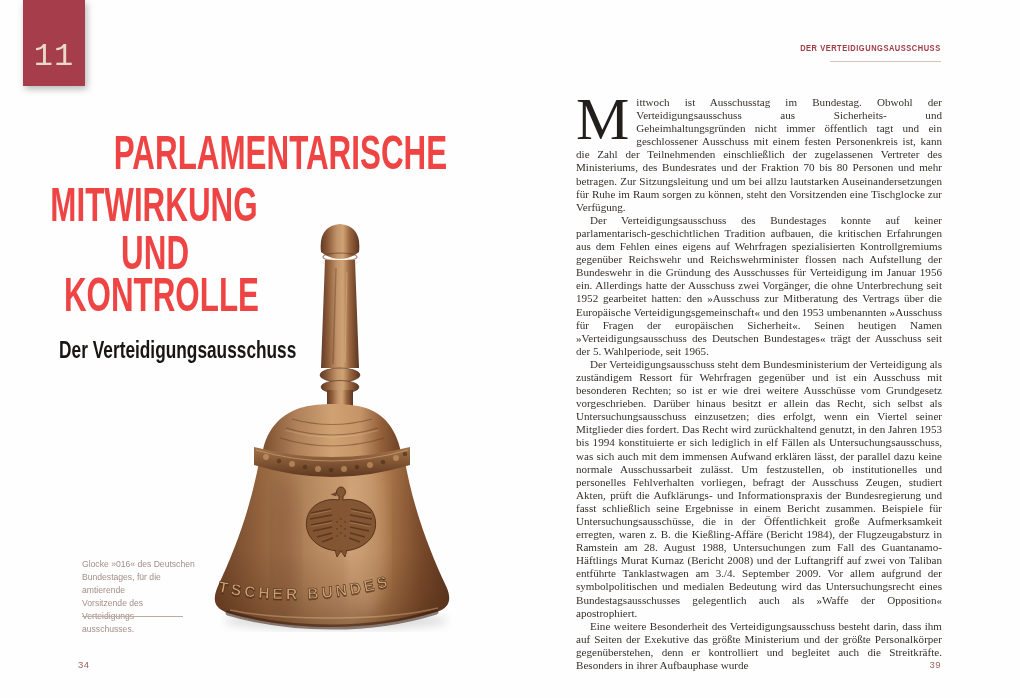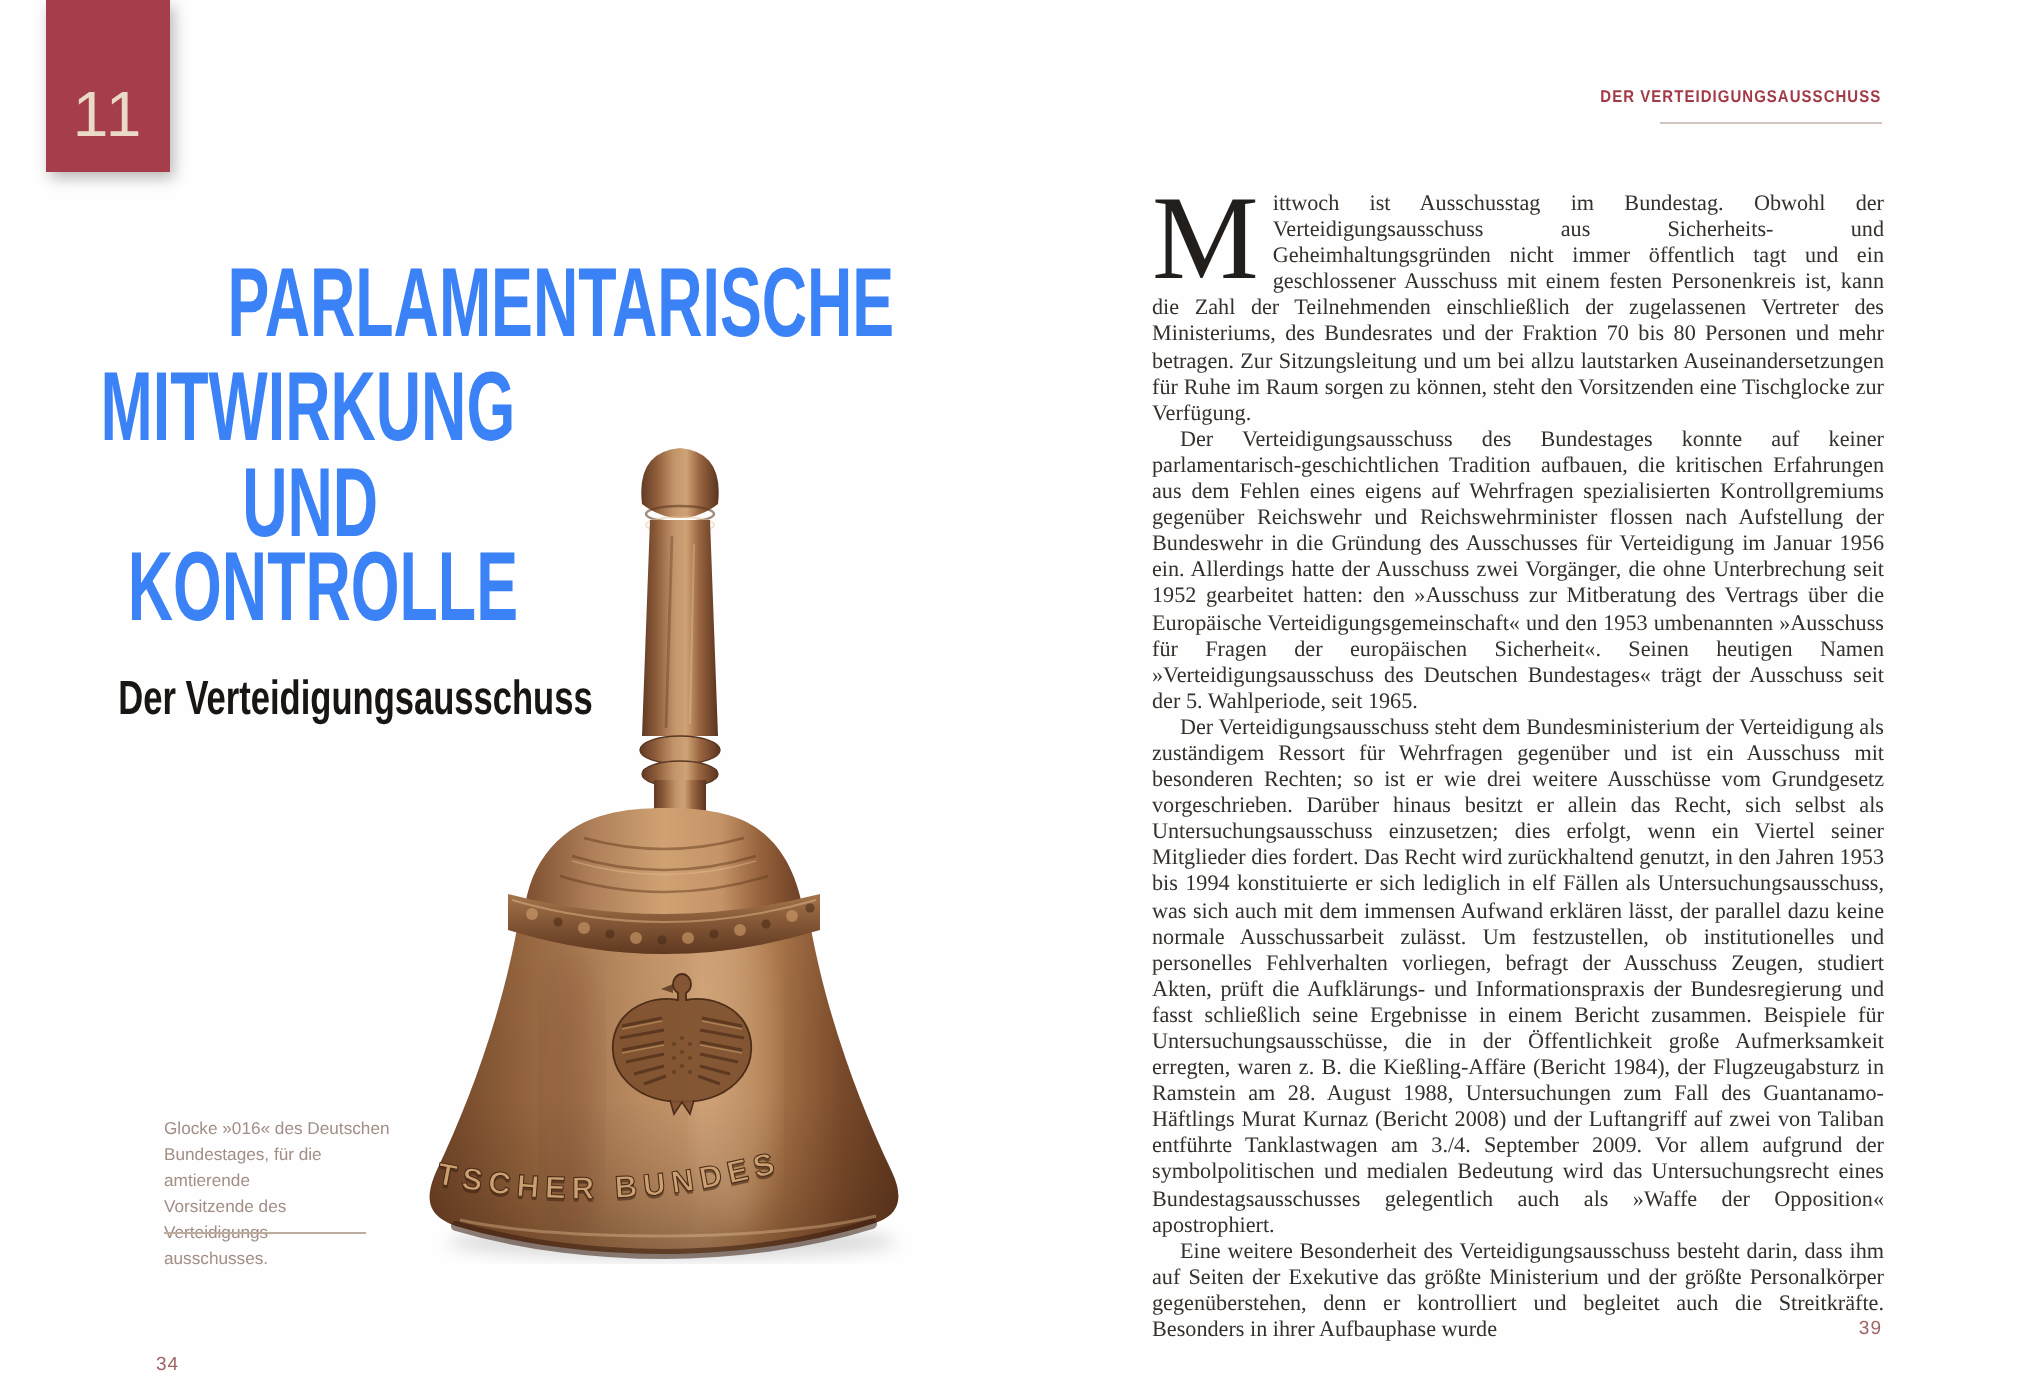--- a/index.html
+++ b/index.html
@@ -2,43 +2,43 @@
 <html lang="de"><head>
 <meta charset="utf-8">
 <style>
   html,body{margin:0;padding:0;background:#ffffff;}
   .spread{position:relative;width:1020px;height:698px;background:#fefefe;overflow:hidden;
           font-family:"Liberation Sans",sans-serif;}
 
   
   .chapter-box{position:absolute;left:23px;top:0;width:62px;height:86px;background:#a53d4a;
                box-shadow:2px 3px 7px rgba(0,0,0,.28);display:flex;align-items:flex-end;justify-content:center;}
-  .chapter-num{font-family:Liberation Sans, sans-serif;font-size:32px;line-height:1;color:#ead9c6;
+  .chapter-num{font-family:Liberation Mono, monospace;font-size:32px;line-height:1;color:#ead9c6;
                padding-bottom:13px;letter-spacing:1px;}
 
   .title-line{position:absolute;width:400px;display:flex;justify-content:center;
-              font-family:"Liberation Sans",sans-serif;font-weight:bold;color:#3b82f6;
+              font-family:"Liberation Sans",sans-serif;font-weight:bold;color:#ef4444;
               font-size:49px;line-height:49px;white-space:nowrap;}
   .title-line>span{display:inline-block;transform:scaleX(.64);transform-origin:center;}
   .tl1{left:80px; top:128px;}
   .tl2{left:-46px;top:180px;}
   .tl3{left:-45px;top:228px;}
   .tl4{left:-39px;top:270px;}
   .subtitle{position:absolute;left:-22px;top:337px;width:400px;display:flex;justify-content:center;
             font-weight:bold;font-size:24px;line-height:26px;color:#181512;white-space:nowrap;}
   .subtitle>span{display:inline-block;transform:scaleX(.72);transform-origin:center;}
 
   .bell{position:absolute;left:190px;top:216px;width:280px;height:420px;}
 
   .caption{position:absolute;left:82px;top:558px;width:118px;font-size:8.6px;line-height:13px;
            color:#a28e86;white-space:pre-line;}
   .caption-rule{position:absolute;left:82px;top:616px;width:101px;height:1px;background:#bcab9f;}
 
   .pagenum{position:absolute;top:659px;font-size:9.5px;color:#a06363;letter-spacing:.5px;}
-  .pagenum-left{left:78px;margin-top:18px;}
+  .pagenum-left{left:78px;}
   .pagenum-right{left:900px;width:41px;text-align:right;}
 
   
   .running-header{position:absolute;left:700px;top:43px;width:241px;text-align:right;
                   font-weight:bold;font-size:8.5px;letter-spacing:.6px;color:#a23a46;white-space:nowrap;}
   .running-header>span{display:inline-block;transform:scaleX(.88);transform-origin:right;}
   .header-rule{position:absolute;left:830px;top:61px;width:111px;height:1px;background:#d2c4be;}
 
   .bodycol{position:absolute;left:576px;top:96px;width:366px;color:#35302b;
            font-family:"Liberation Serif",serif;font-size:11.1px;line-height:13.1px;

